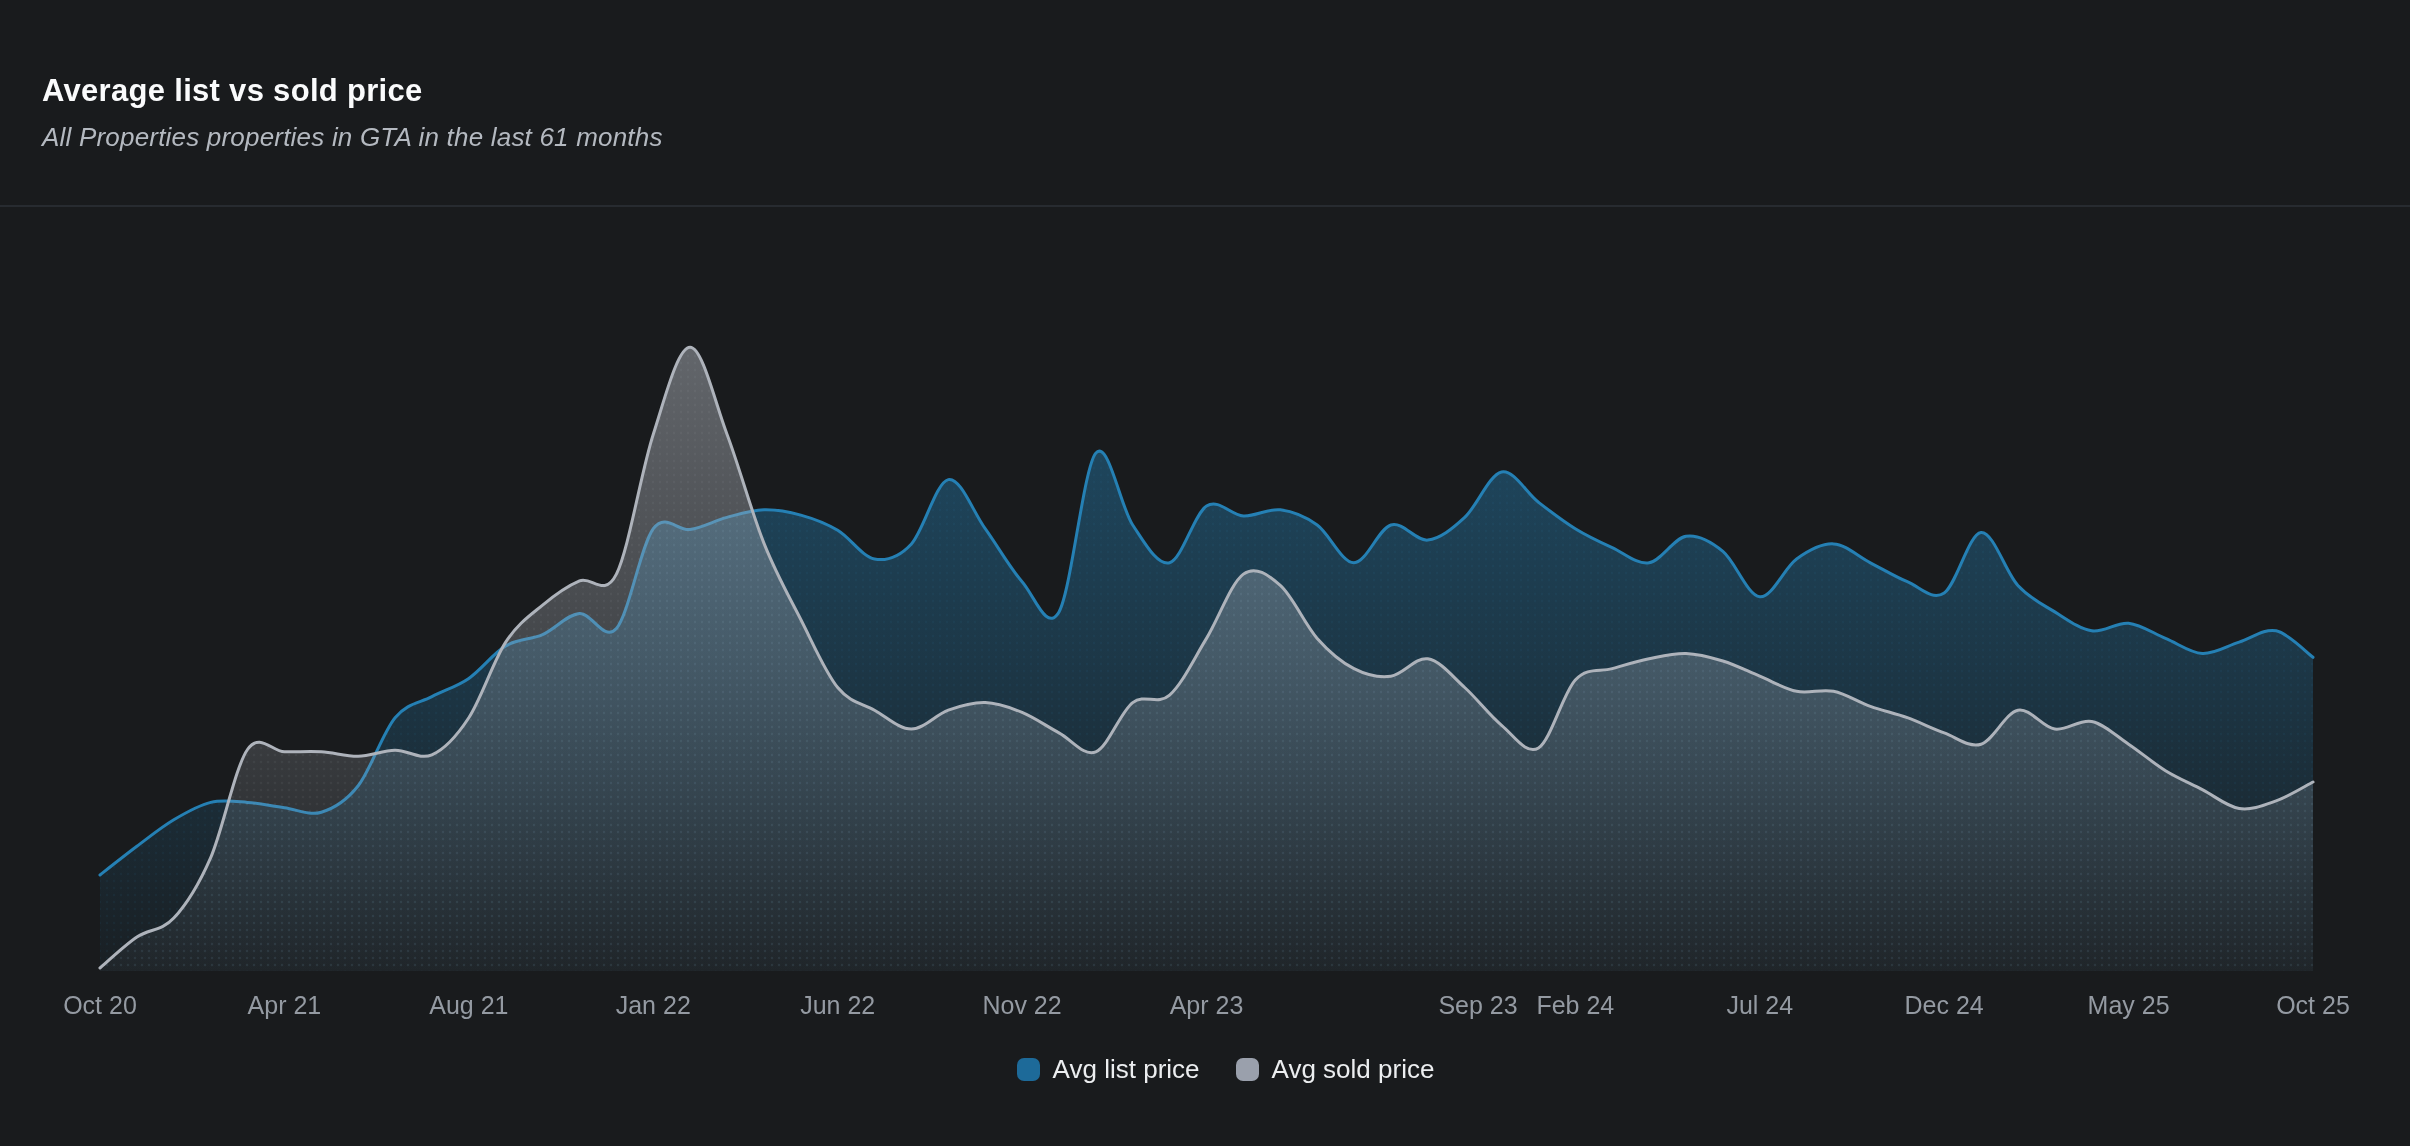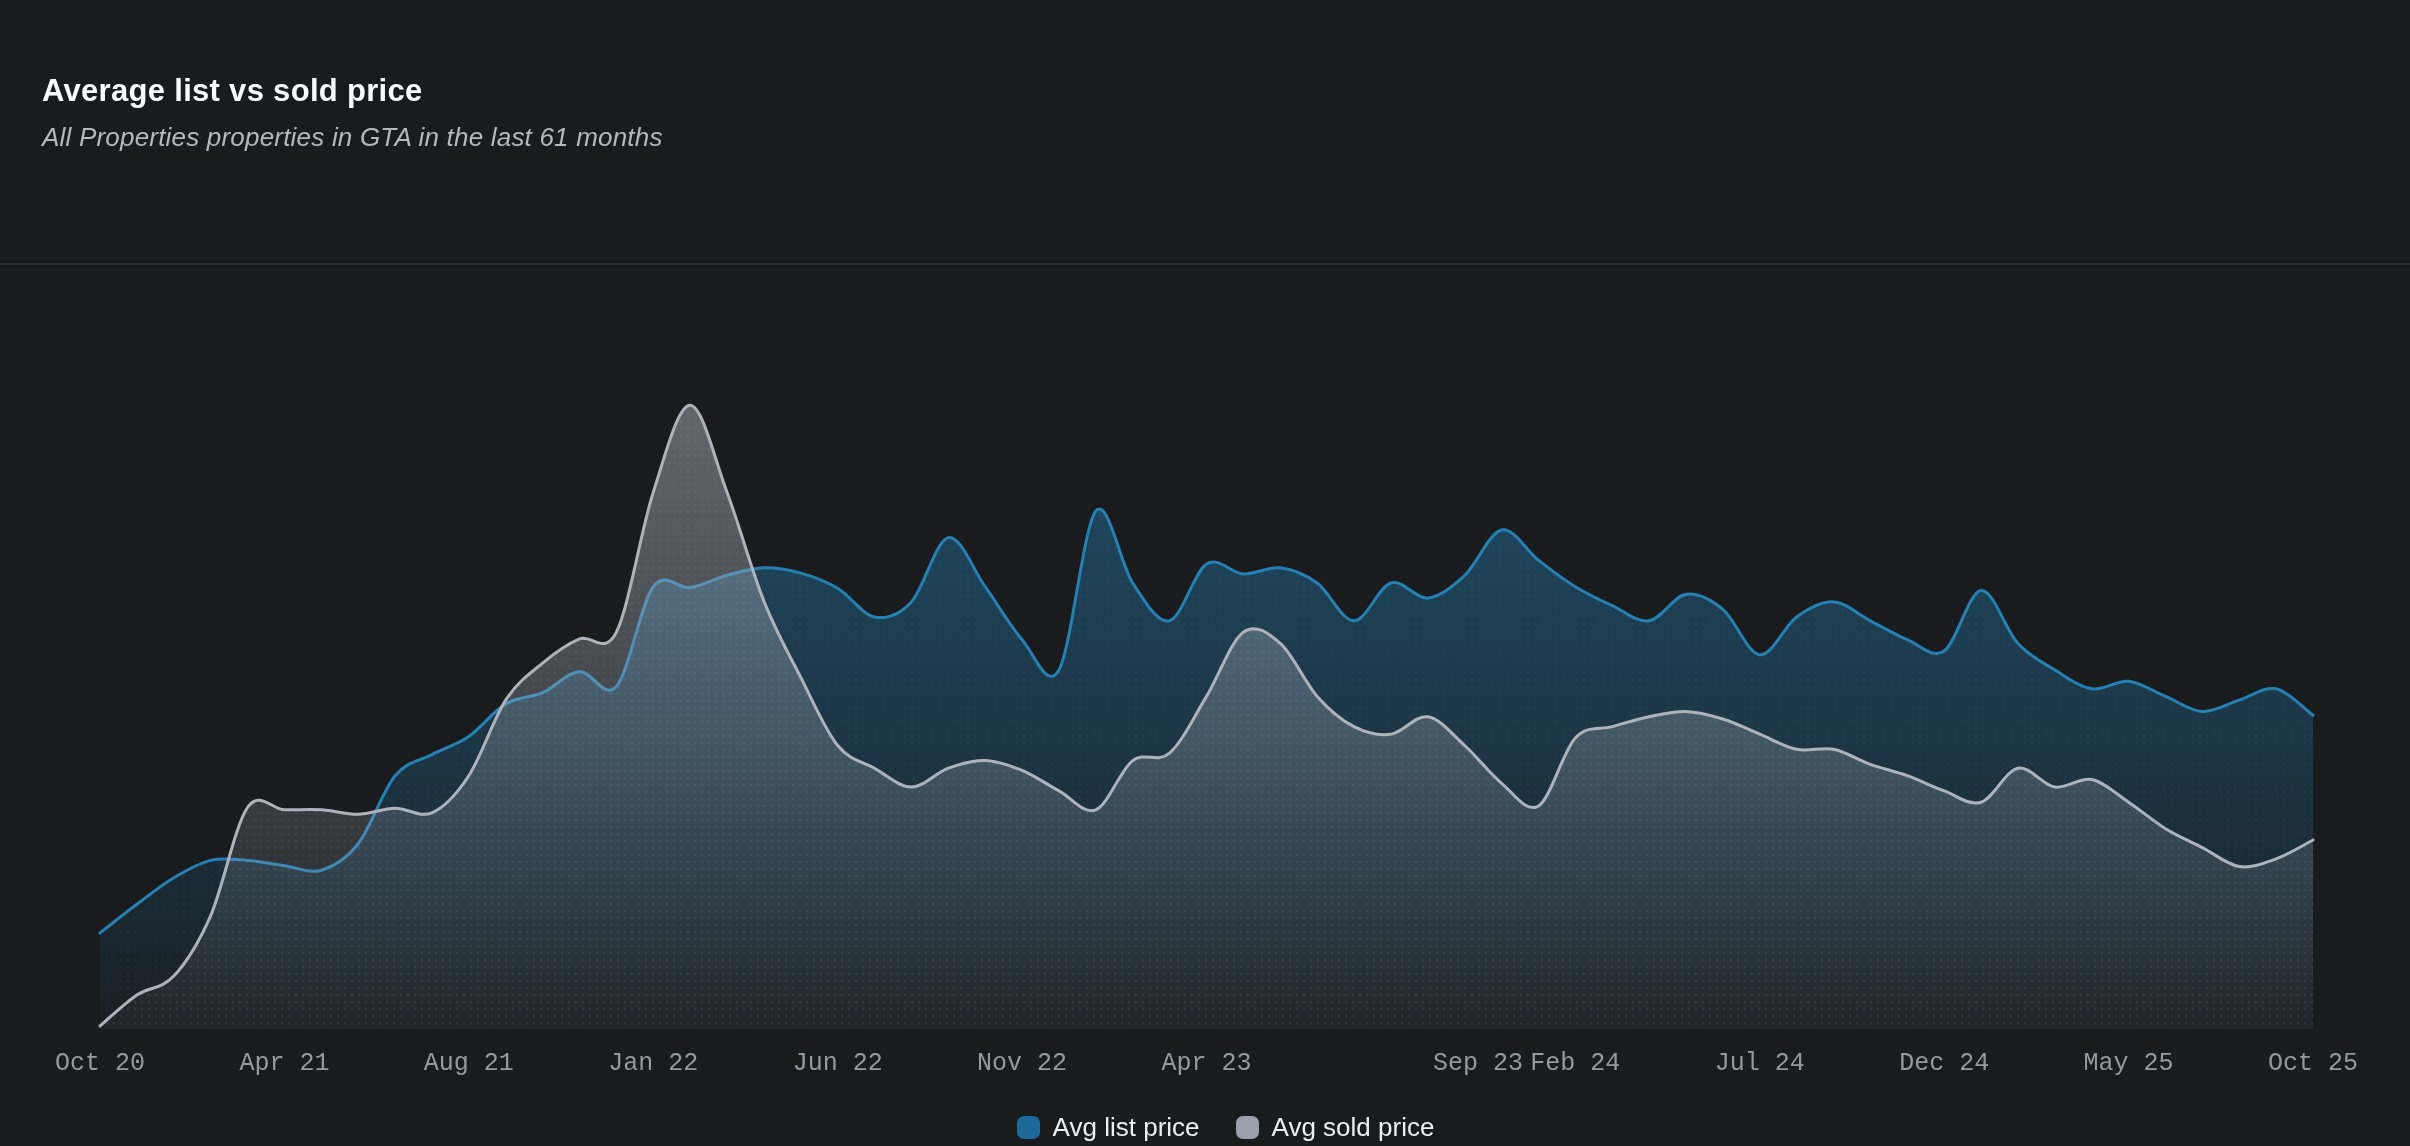--- a/index.html
+++ b/index.html
@@ -5,42 +5,42 @@
   html,body{margin:0;padding:0;}
   body{
     width:2410px;height:1146px;
     background:var(--bg,#191b1d);
     font-family:"Liberation Sans","DejaVu Sans",sans-serif;
     overflow:hidden;
     -webkit-font-smoothing:antialiased;
   }
   .header{
     box-sizing:border-box;
-    height:265px;
+    height:207px;
     padding:74px 42px 0 42px;
     border-bottom:2px solid var(--divider,#272b30);
   }
   .title{
     color:var(--title-color,#fafbfc);
     font-size:31px;
     font-weight:700;
     letter-spacing:.3px;
     line-height:1.1;
   }
   .subtitle{
     margin-top:14px;
     color:var(--subtitle-color,#b4b9c0);
     font-size:26px;
     font-weight:400;
     letter-spacing:.2px;
     font-style:italic;
   }
   .chart-wrap{position:relative;width:2410px;height:770px;}
   .chart-wrap svg{display:block;}
-  .ticks{position:relative;width:2410px;height:56px;font-family:Liberation Mono, monospace;}
+  .ticks{position:relative;width:2410px;height:56px;}
   .tick{
     position:absolute;top:14px;
     transform:translateX(-50%);
     color:var(--tick-color,#949aa2);
     font-size:25px;
     white-space:nowrap;
   }
   .legend{
     display:flex;justify-content:center;align-items:center;
     gap:36px;margin-top:16px;height:40px;padding-left:41px;

